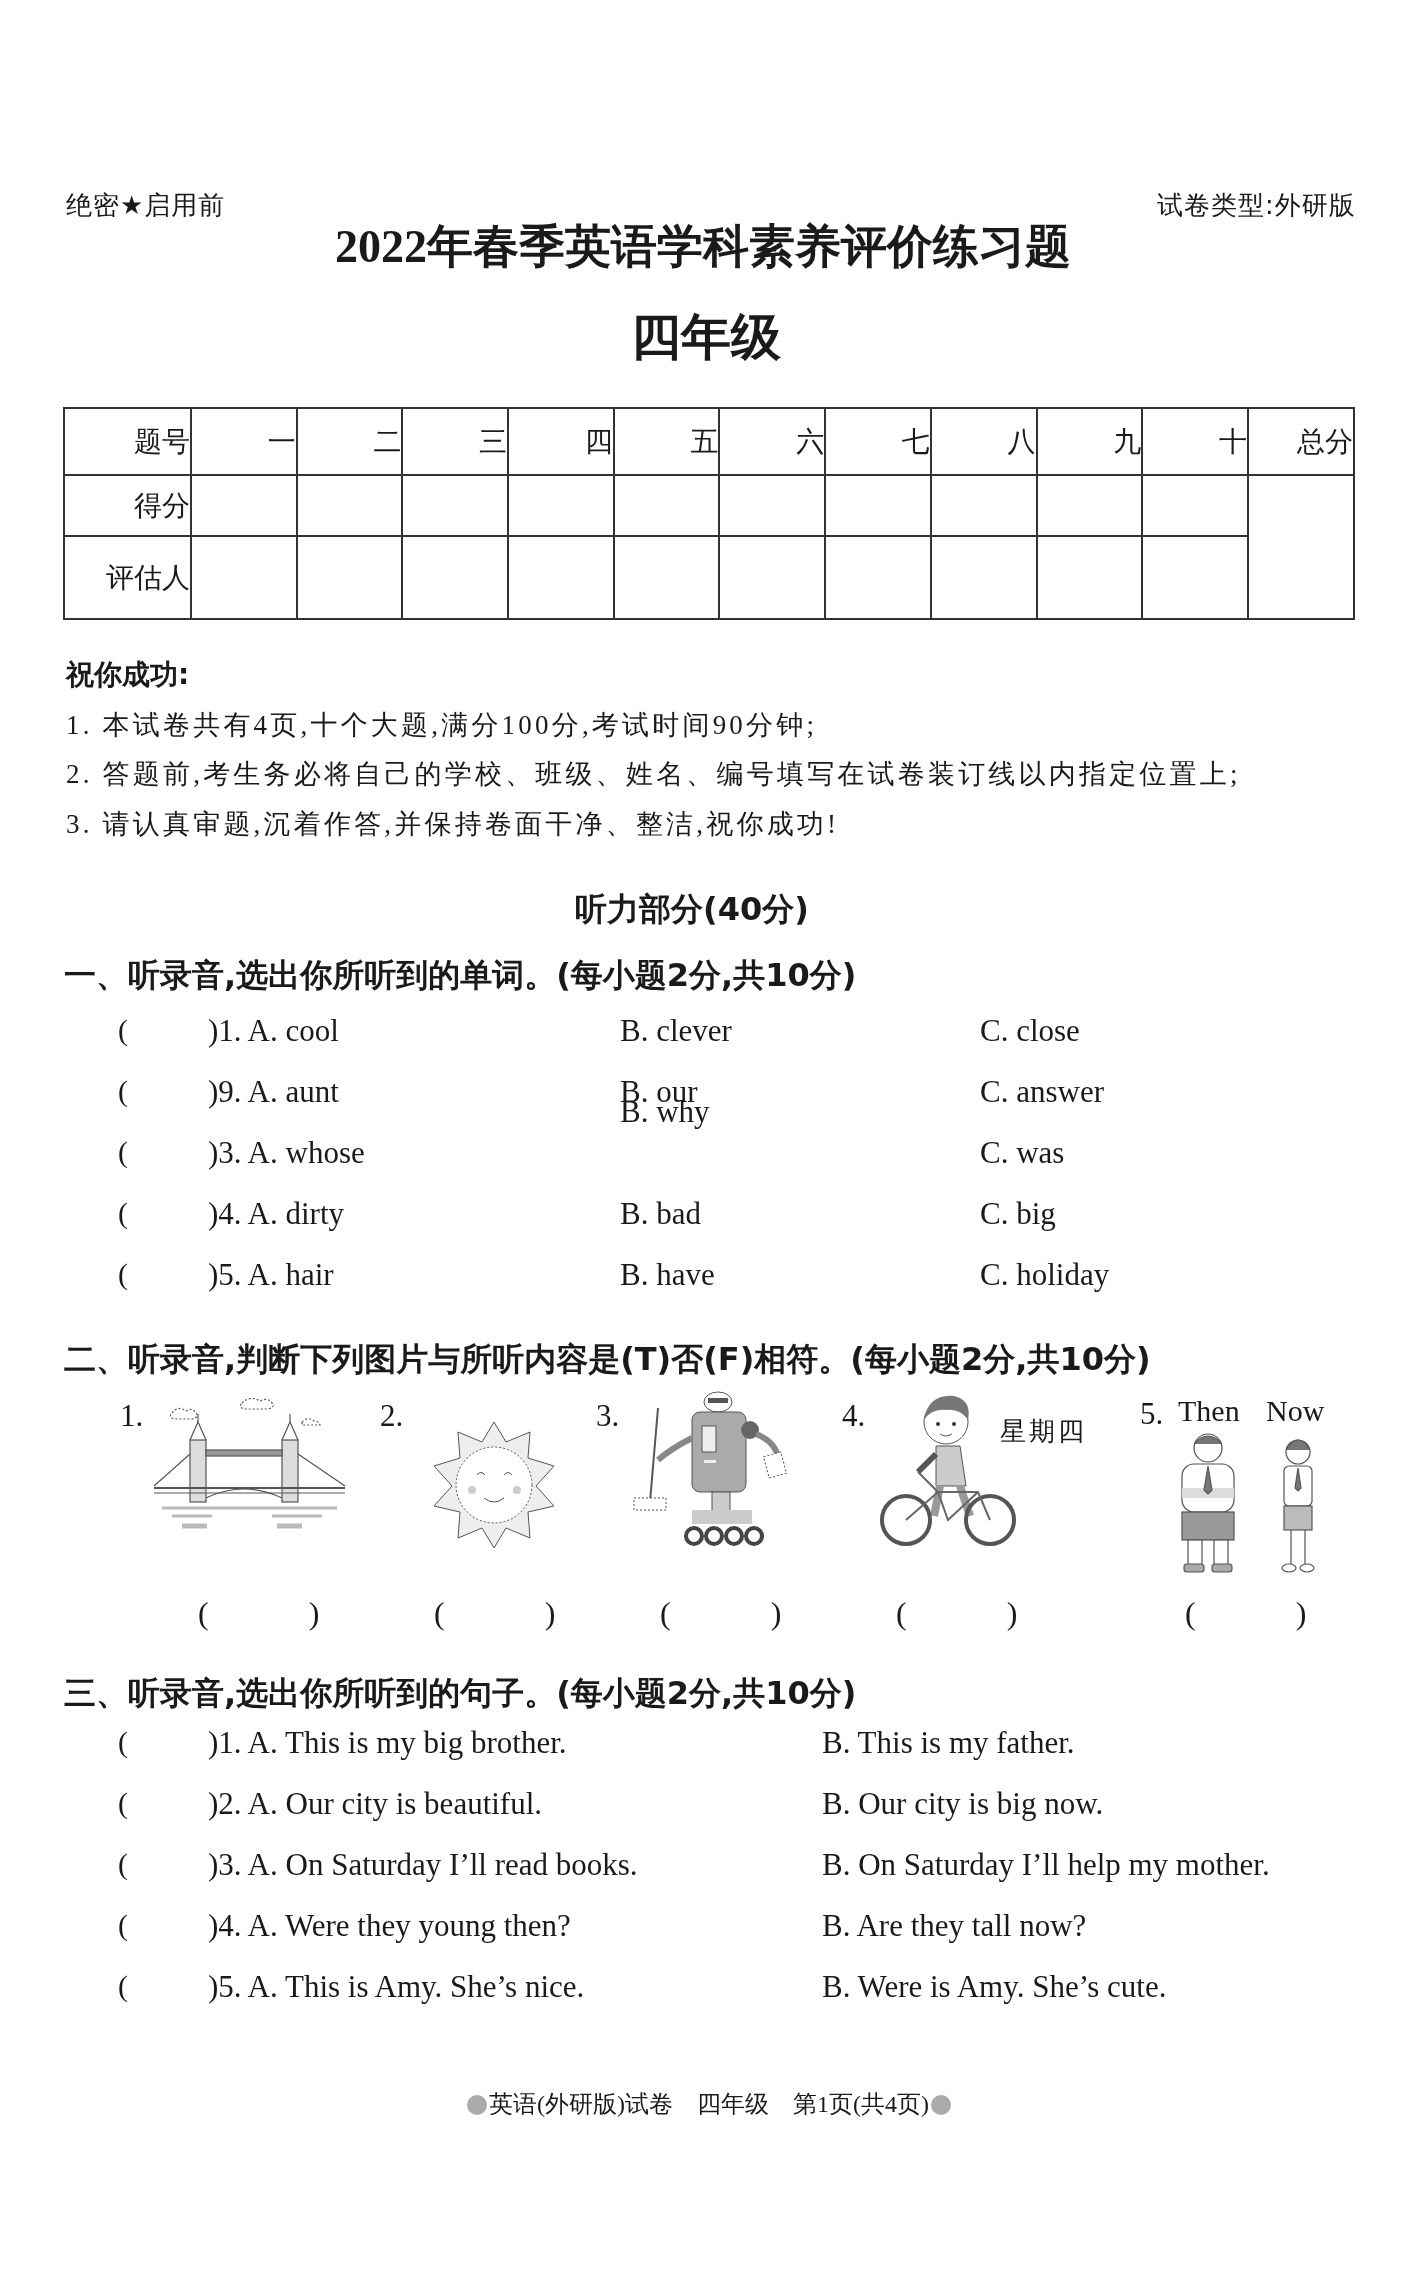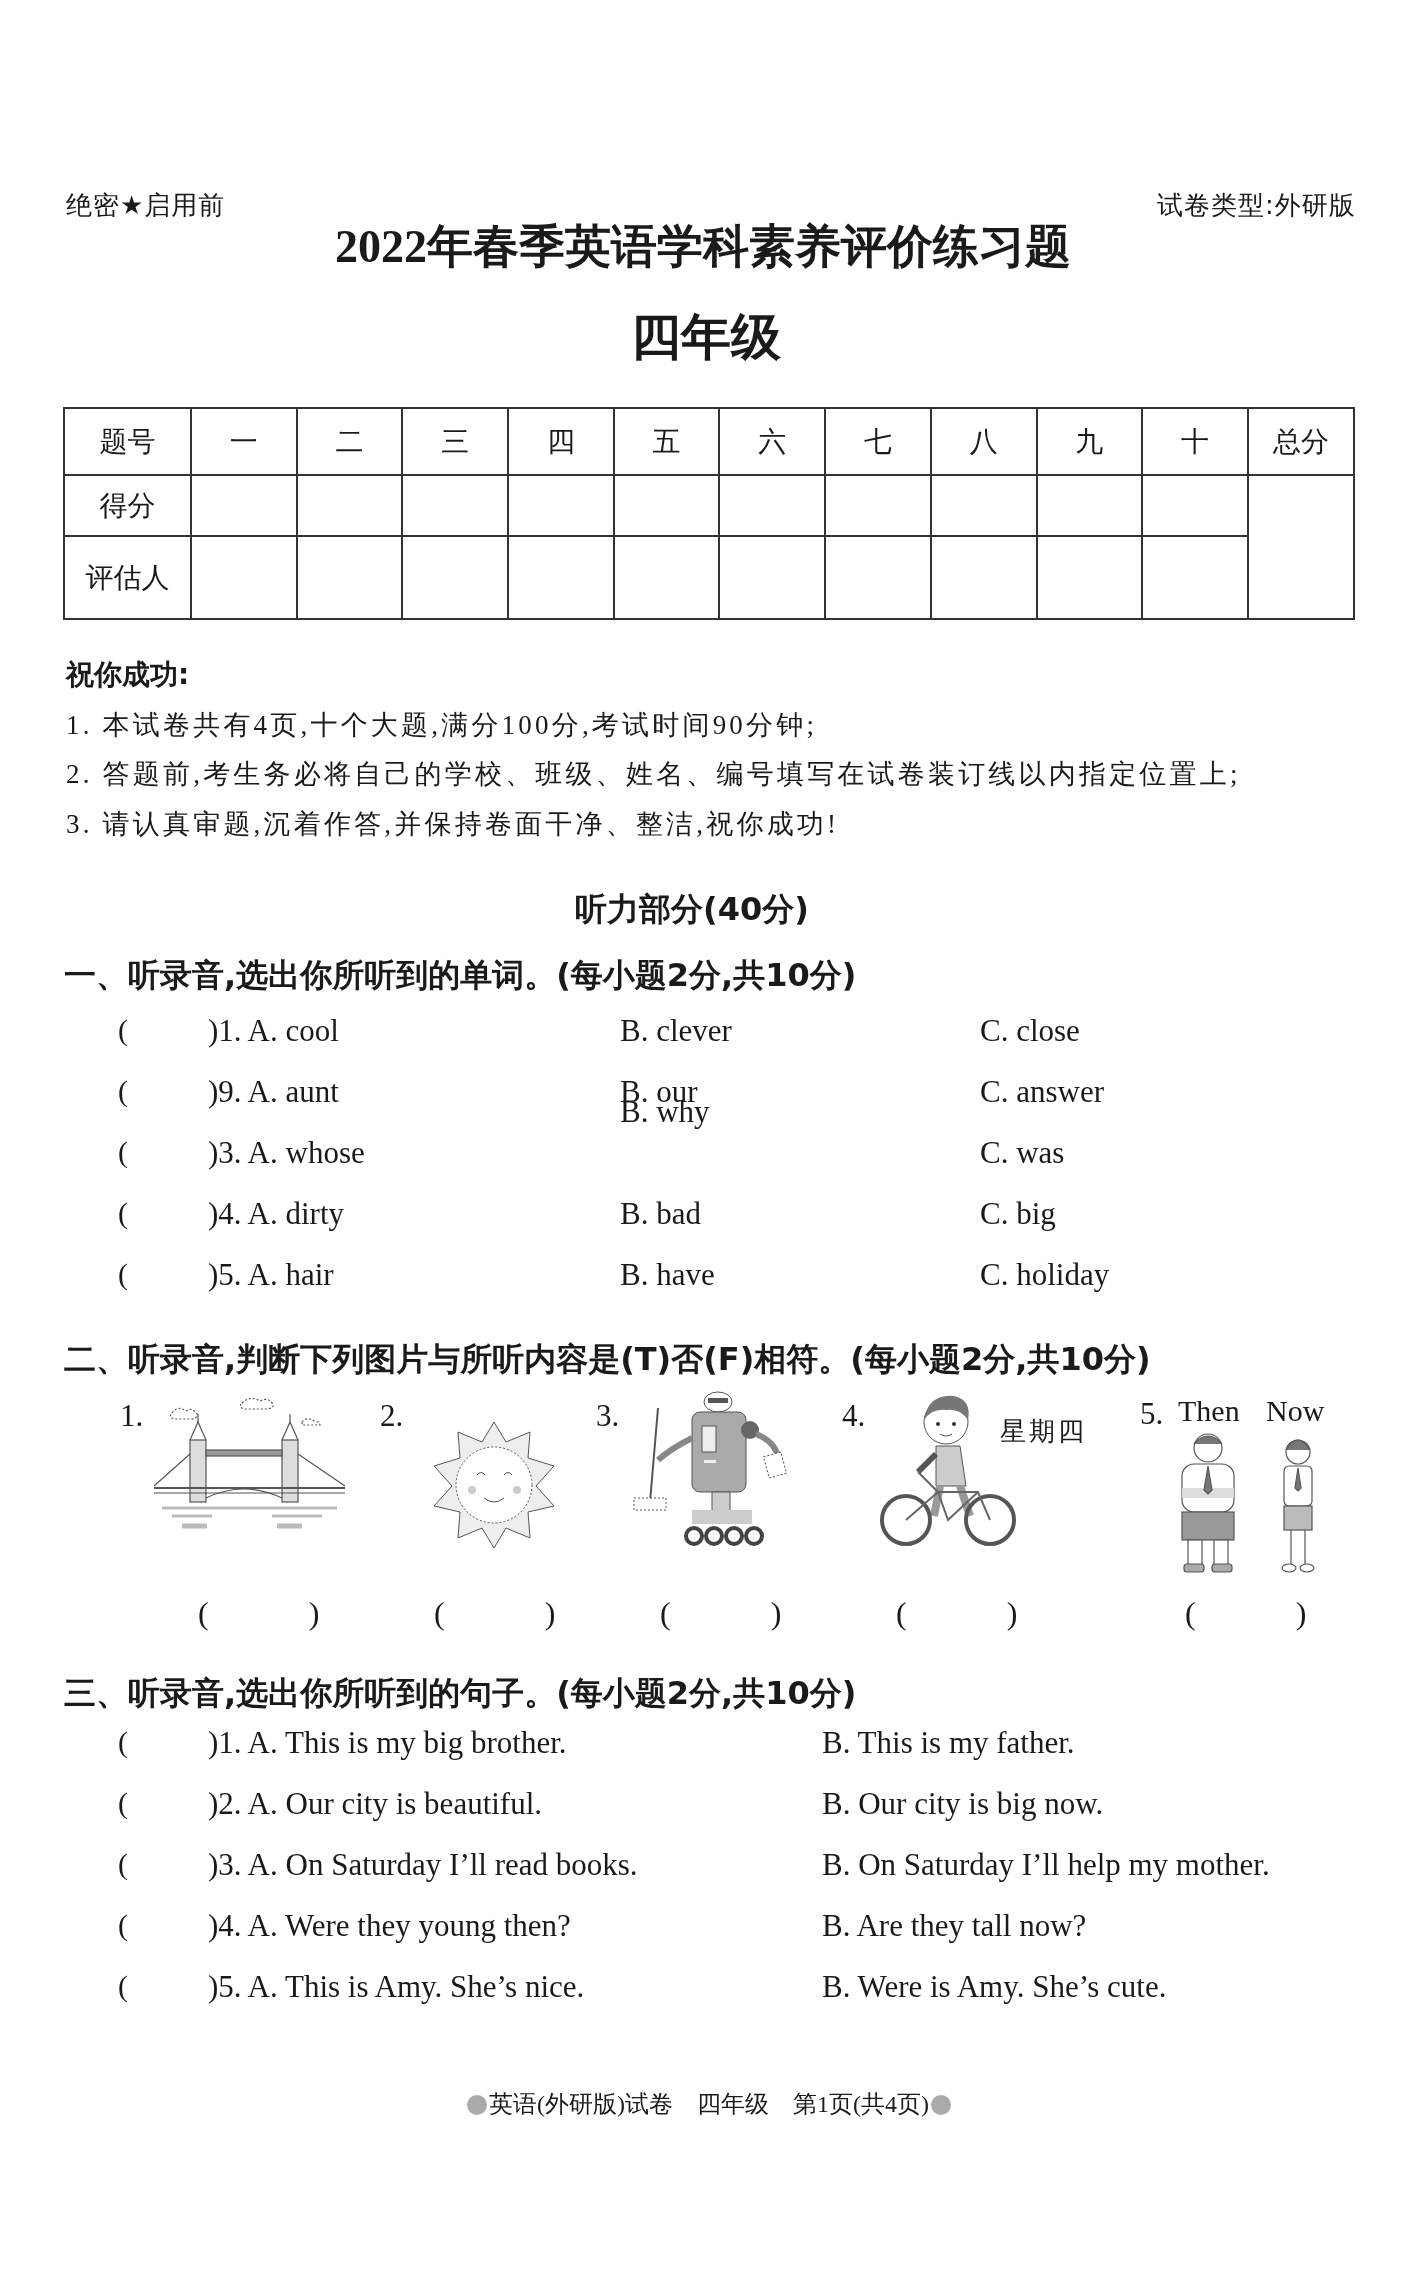--- a/index.html
+++ b/index.html
@@ -17,21 +17,21 @@
   .title { left: 0; width: 1418px; text-align: center; top: 216px; font-size: 46px; font-weight: bold; letter-spacing: 0px; padding-right: 0px; }
   .title span { position: relative; left: -6px; text-align: right; }
   .grade { left: 0; width: 1418px; text-align: center; top: 304px; font-size: 50px; font-weight: bold; }
   .grade span { position: relative; left: -3px; }
 
   table.score {
     position: absolute; left: 63px; top: 407px; width: 1290px; height: 204px;
     border-collapse: collapse; table-layout: fixed;
   }
   table.score td {
-    border: 2px solid #333; text-align: center; vertical-align: middle;
+    border: 2px solid #333; text-align: right; vertical-align: middle;
     font-size: 28px; padding: 0;
   }
   table.score col.c-label { width: 127px; }
   table.score col.c-q { width: 105.7px; }
   table.score col.c-total { width: 106px; }
 
   .notes-title { left: 66px; top: 656px; font-size: 28px; font-weight: bold; }
   .note { left: 66px; font-size: 27px; letter-spacing: 3.2px; }
 
   .part-heading { left: 575px; top: 888px; font-size: 32px; font-weight: bold; }

